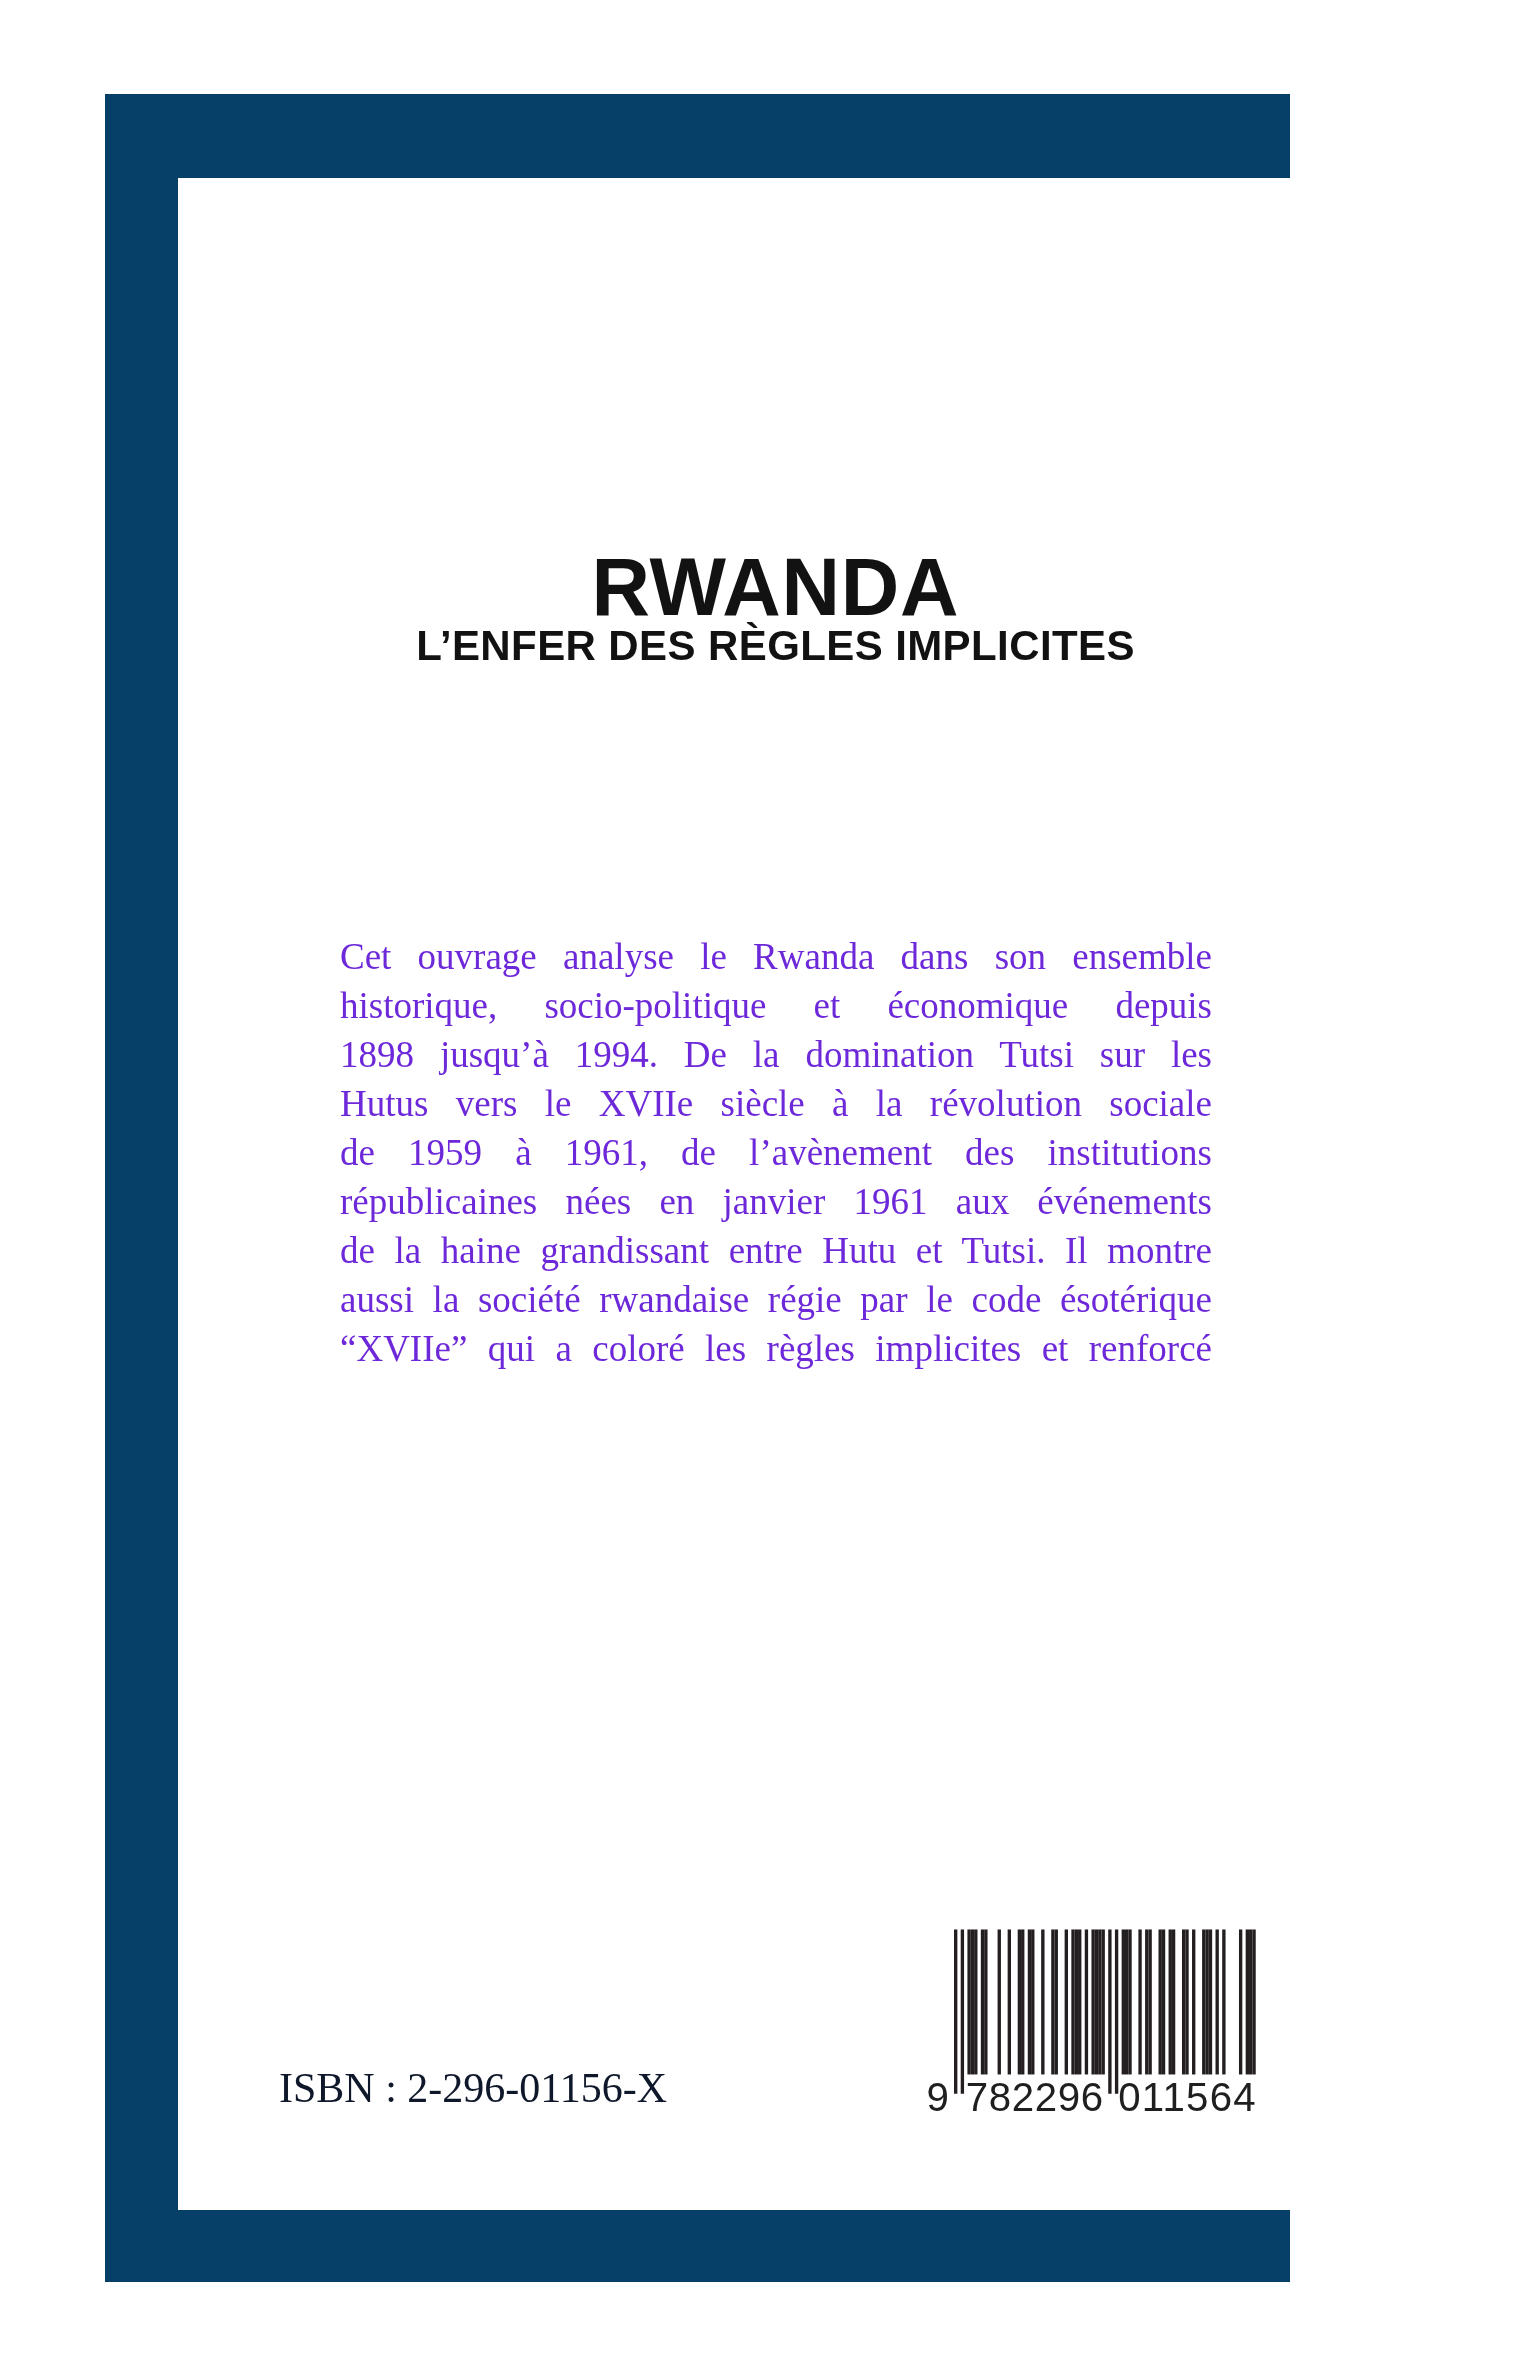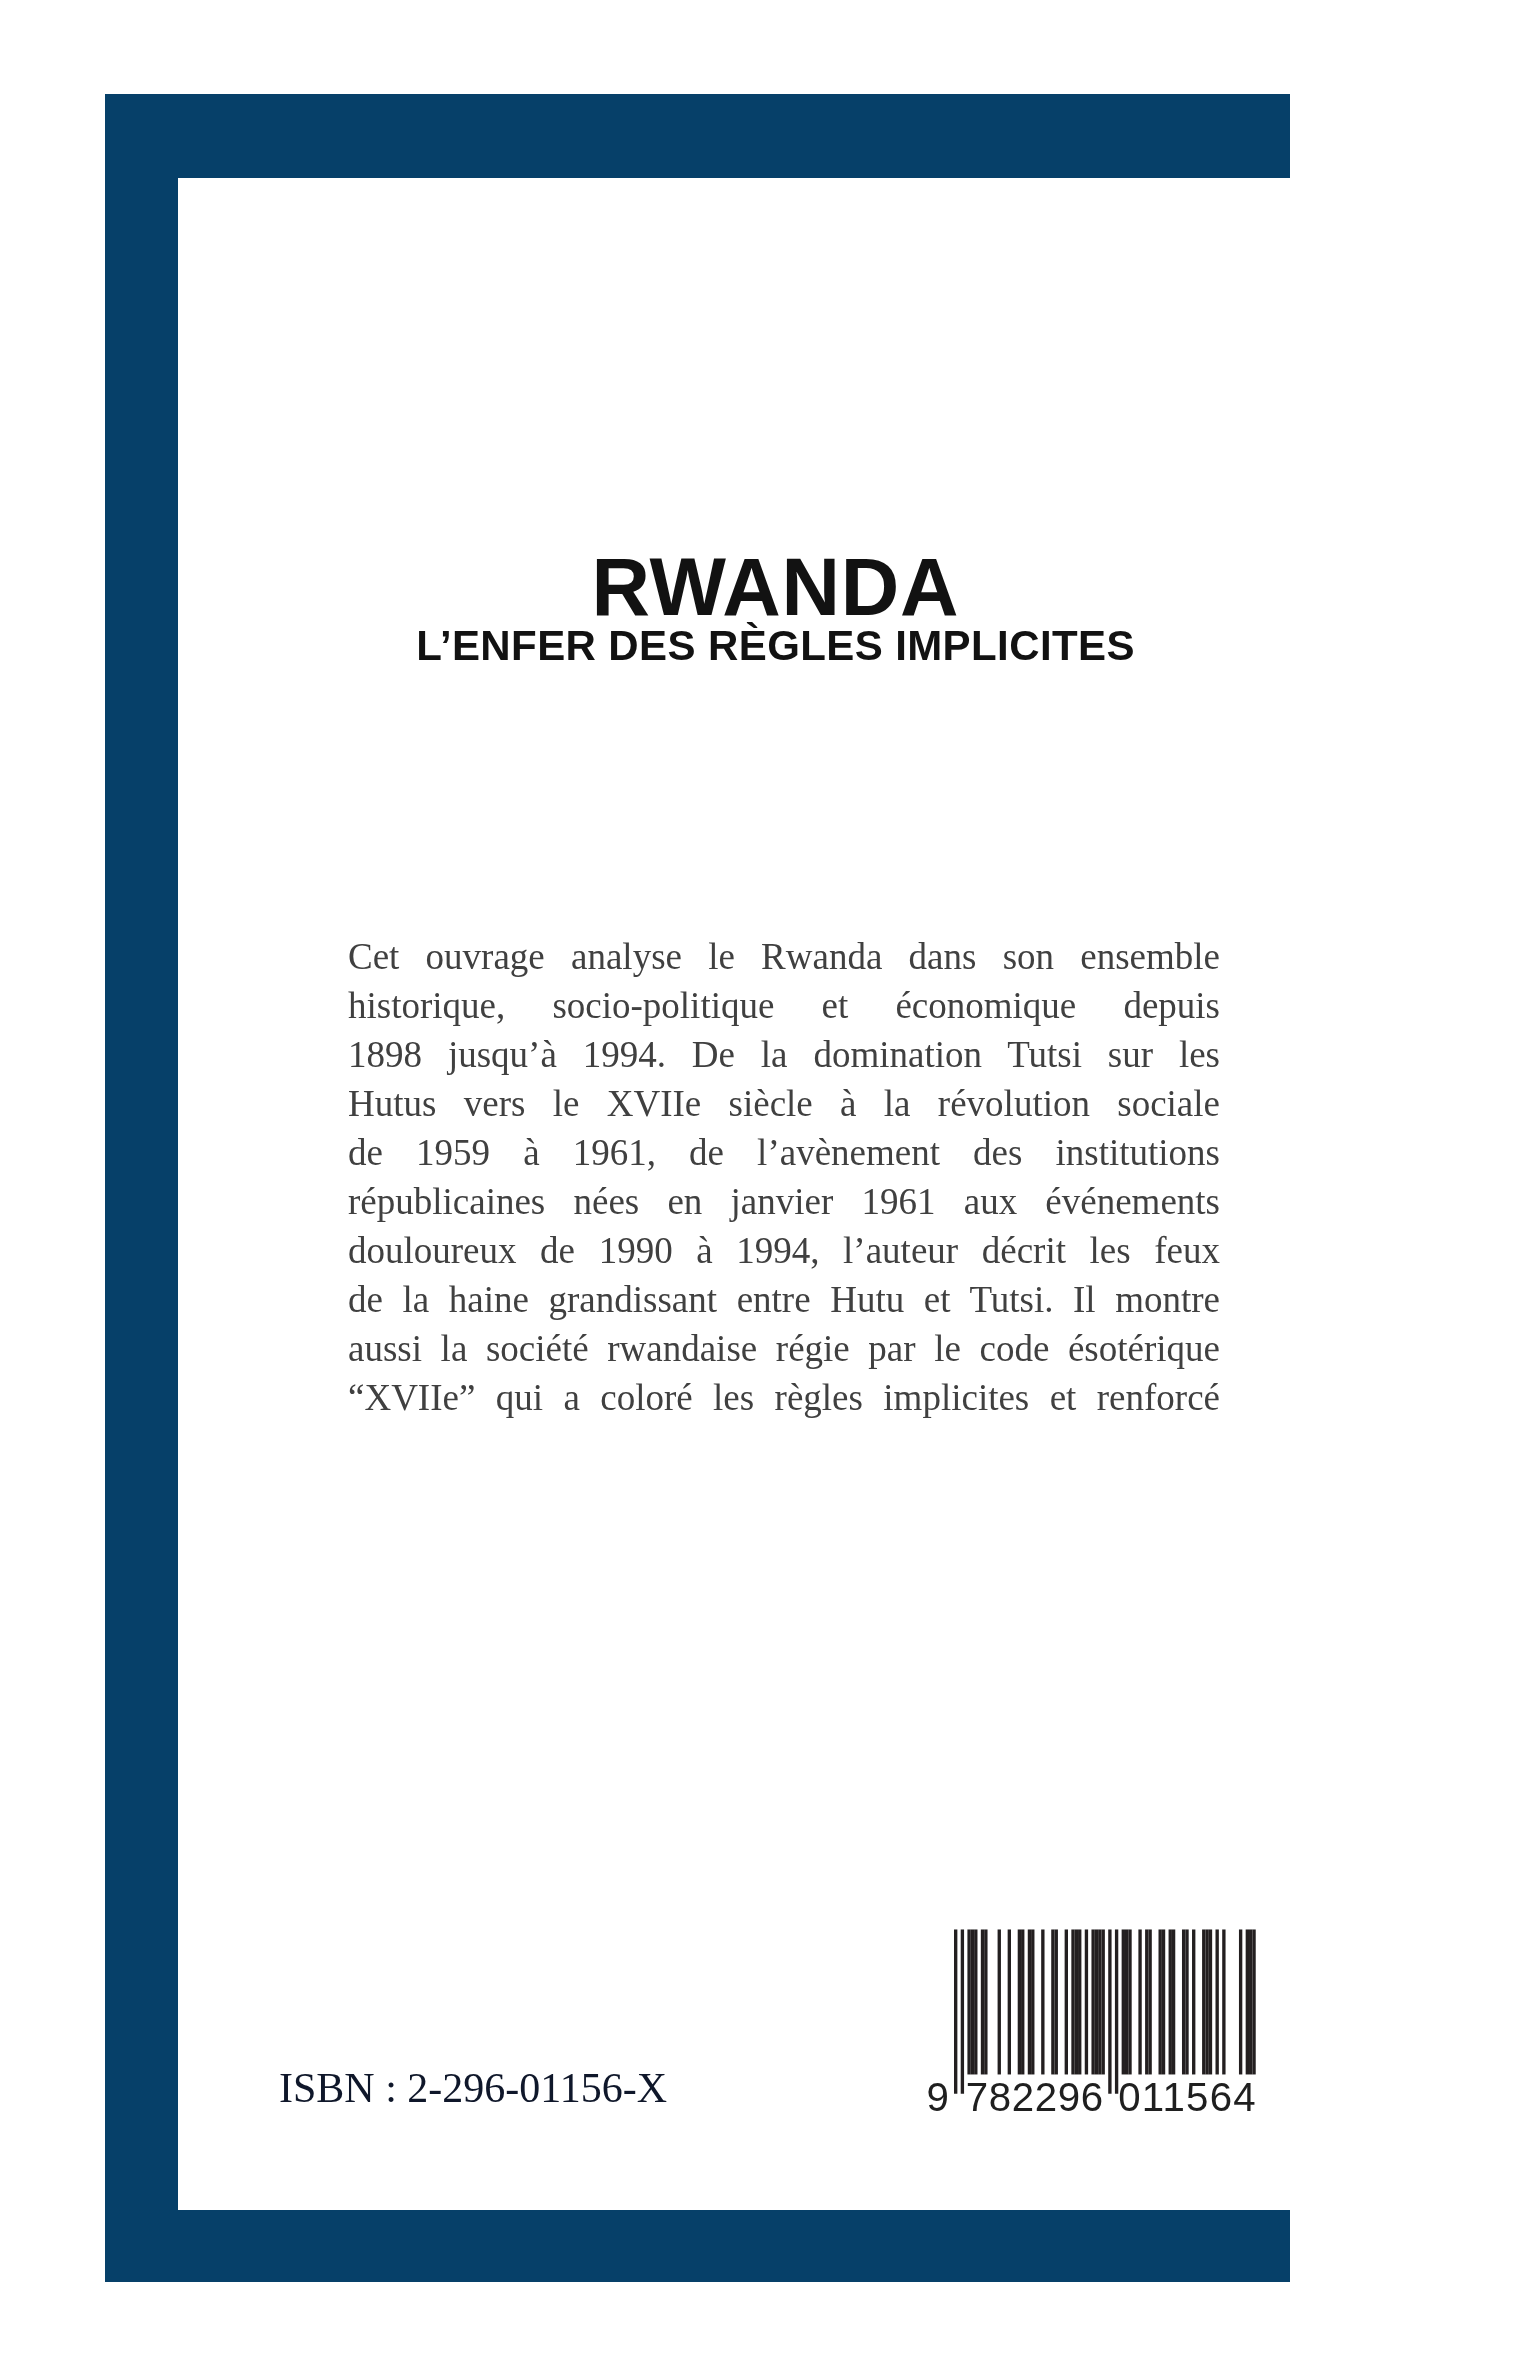--- a/index.html
+++ b/index.html
@@ -51,26 +51,26 @@
     font-family: "Liberation Sans", sans-serif;
     font-weight: bold;
     font-size: 42px;
     line-height: 1.1;
     letter-spacing: 0.4px;
     color: #121212;
     white-space: nowrap;
   }
   .synopsis {
     position: absolute;
-    left: 348px;
+    left: 340px;
     top: 932px;
     width: 872px;
     font-size: 37px;
     line-height: 49px;
-    color: #404040;
+    color: #6d28d9;
   }
   .synopsis .line {
     text-align: justify;
     text-align-last: justify;
     height: 49px;
     overflow: visible;
   }
   .synopsis .line.last {
     text-align-last: left;
   }
@@ -113,21 +113,20 @@
 
   <h2 class="subtitle">L’ENFER DES RÈGLES IMPLICITES</h2>
 
   <div class="synopsis">
     <div class="line">Cet ouvrage analyse le Rwanda dans son ensemble</div>
     <div class="line">historique, socio-politique et économique depuis</div>
     <div class="line">1898 jusqu’à 1994. De la domination Tutsi sur les</div>
     <div class="line">Hutus vers le XVIIe siècle à la révolution sociale</div>
     <div class="line">de 1959 à 1961, de l’avènement des institutions</div>
     <div class="line">républicaines nées en janvier 1961 aux événements</div>
-    <div class="line">douloureux de 1990 à 1994, l’auteur décrit les feux</div>
     <div class="line">de la haine grandissant entre Hutu et Tutsi. Il montre</div>
     <div class="line">aussi la société rwandaise régie par le code ésotérique</div>
     <div class="line">“XVIIe” qui a coloré les règles implicites et renforcé</div>
   </div>
 
   <div class="isbn">ISBN : 2-296-01156-X</div>
 
   <div class="barcode">
     <svg id="barcode-svg" viewBox="0 0 420 230" xmlns="http://www.w3.org/2000/svg">
         <rect x="37" y="4" width="4" height="196" fill="#231f20"></rect>

